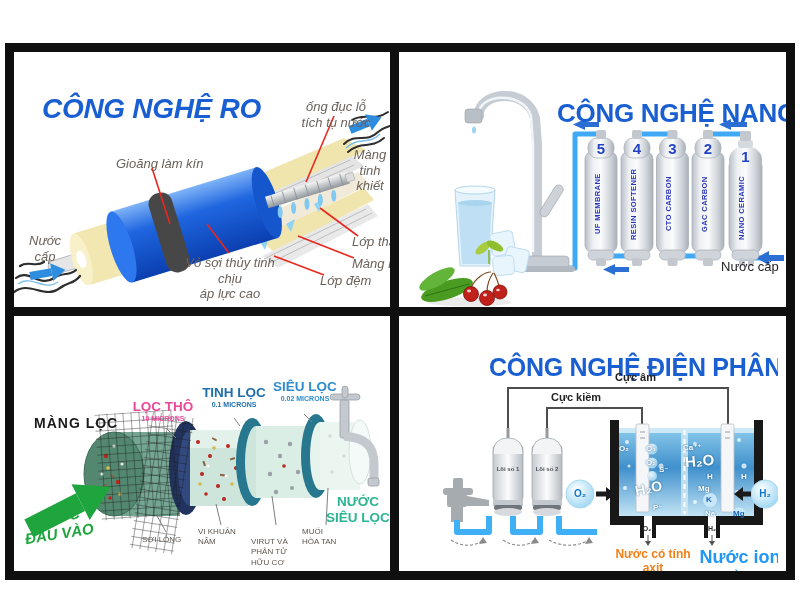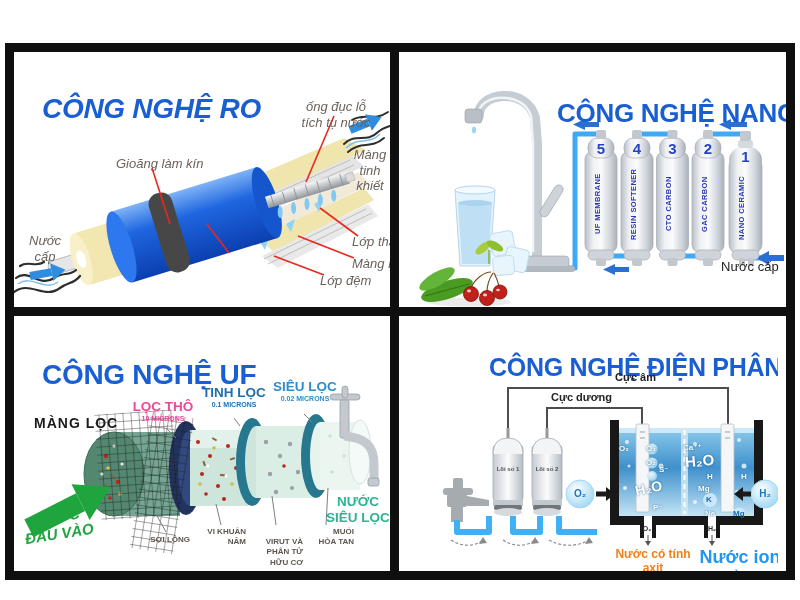--- a/index.html
+++ b/index.html
@@ -19,21 +19,21 @@
   .lbl{position:absolute;color:#6a615a;font-size:13px;line-height:1.2;}
   .pre{white-space:pre-line;}
   .ctr{text-align:center;}
   .nw{white-space:nowrap;}
   .cart-num{position:absolute;text-align:center;font-size:15px;font-weight:bold;color:#2443c5;}
   .vlabel{position:absolute;writing-mode:vertical-rl;transform:rotate(180deg);
           font-size:7.5px;font-weight:bold;color:#2a35b8;letter-spacing:0.4px;text-align:center;}
   .stage{position:absolute;text-align:center;line-height:1.1;}
   .stage .nm{font-weight:bold;font-size:13.5px;display:block;}
   .stage .sz{font-weight:bold;font-size:7px;display:block;}
-  .cap{position:absolute;font-size:8px;font-weight:bold;color:#5d564f;text-align:right;
+  .cap{position:absolute;font-size:8px;font-weight:normal;color:#5d564f;text-align:left;
        white-space:pre-line;line-height:1.3;}
   .ion{position:absolute;color:#fff;font-size:8px;font-weight:bold;
        text-shadow:0 0 2px rgba(20,80,130,.95);}
   .small-b{position:absolute;font-weight:bold;}
 </style>
 </head>
 <body>
 
 <div class="page">
   <div class="frame">
@@ -122,20 +122,22 @@
         </g>
       </svg>
       <h2 class="q-title" style="left:28px;top:18px;font-size:28px;">CÔNG NGHỆ RO</h2>
       <div class="lbl pre ctr" style="left:282px;top:47px;width:80px;">ống đục lỗ
 tích tụ nước</div>
       <div class="lbl pre ctr" style="left:332px;top:95px;width:48px;">Màng tinh
 khiết</div>
       <div class="lbl nw" style="left:102px;top:104px;">Gioăng làm kín</div>
       <div class="lbl pre ctr" style="left:14px;top:181px;width:34px;">Nước
 cấp</div>
+      <div class="lbl pre ctr" style="left:166px;top:203px;width:100px;">Vỏ sợi thủy tinh chịu
+áp lực cao</div>
       <div class="lbl nw" style="left:338px;top:182px;">Lớp thẩm thấu</div>
       <div class="lbl nw" style="left:338px;top:204px;">Màng lọc</div>
       <div class="lbl nw" style="left:306px;top:221px;">Lớp đệm</div>
     </section>
 
     <section class="quad" id="q-nano">
       <svg class="art" width="387" height="255" viewBox="0 0 387 255">
         <defs>
           <linearGradient id="g-cart" x1="0" y1="0" x2="1" y2="0">
             <stop offset="0" stop-color="#b9bfc8"></stop>
@@ -347,21 +349,20 @@
         <g stroke="#7a7f84" stroke-width="1">
           <path d="M152,112 L162,122"></path>
           <path d="M220,102 L226,110"></path>
           <path d="M290,98 L298,106"></path>
           <path d="M152,216 L142,198"></path>
           <path d="M207,209 L202,188"></path>
           <path d="M262,209 L258,180"></path>
           <path d="M312,209 L314,172"></path>
         </g>
       </svg>
-      <h2 class="q-title" style="left:28px;top:20px;font-size:28px;">CÔNG NGHỆ UF</h2>
       <div class="small-b" style="position:absolute;left:20px;top:99px;font-size:14px;color:#1a1a1a;letter-spacing:1px;">MÀNG LỌC</div>
       <div class="stage" style="left:112px;top:84px;width:74px;color:#ec4899;">
         <span class="nm">LỌC THÔ</span>
         <span class="sz">10 MICRONS</span>
       </div>
       <div class="stage" style="left:182px;top:70px;width:76px;color:#1f6fad;">
         <span class="nm">TINH LỌC</span>
         <span class="sz">0.1 MICRONS</span>
       </div>
       <div class="stage" style="left:252px;top:64px;width:78px;color:#2f8ccc;">
@@ -492,21 +493,21 @@
           <g fill="#1a1a1a">
             <rect x="197" y="175.5" width="10" height="5"></rect>
               <polygon points="207,171 207,185 216,178"></polygon>
             <rect x="342" y="175.5" width="10" height="5"></rect>
               <polygon points="344,171 344,185 335,178"></polygon>
           </g>
         </g>
       </svg>
       <h2 class="q-title ctr" style="left:90px;top:16px;width:290px;font-size:25px;">CÔNG NGHỆ ĐIỆN PHÂN</h2>
       <div class="small-b" style="position:absolute;left:216px;top:55px;font-size:11px;color:#222;">Cực âm</div>
-      <div class="small-b" style="position:absolute;left:152px;top:75px;font-size:11px;color:#222;">Cực dương</div>
+      <div class="small-b" style="position:absolute;left:152px;top:75px;font-size:11px;color:#222;">Cực kiềm</div>
       <div class="ctr" style="position:absolute;left:94px;top:150px;width:30px;font-size:6px;color:#4a4f55;font-weight:bold;">Lõi số 1</div>
       <div class="ctr" style="position:absolute;left:133px;top:150px;width:30px;font-size:6px;color:#4a4f55;font-weight:bold;">Lõi số 2</div>
       <div class="ctr small-b" style="left:167px;top:172px;width:28px;font-size:10px;color:#1277c9;">O₂</div>
       <div class="ctr small-b" style="left:352px;top:172px;width:28px;font-size:10px;color:#1277c9;">H₂</div>
       <div class="ctr small-b" style="left:238px;top:209px;width:20px;font-size:7px;color:#333;">O₂</div>
       <div class="ctr small-b" style="left:303px;top:209px;width:20px;font-size:7px;color:#333;">H₂</div>
       <div class="ctr small-b" style="left:208px;top:231px;width:92px;font-size:12px;color:#f08019;">Nước có tính axit</div>
       <div class="ctr small-b" style="left:298px;top:231px;width:86px;font-size:18px;color:#2196f3;">Nước ion kiềm</div>
       <span class="ion" style="left:220px;top:128px;">O₂</span>
       <span class="ion" style="left:247px;top:128px;text-align:center;">O₃</span>

